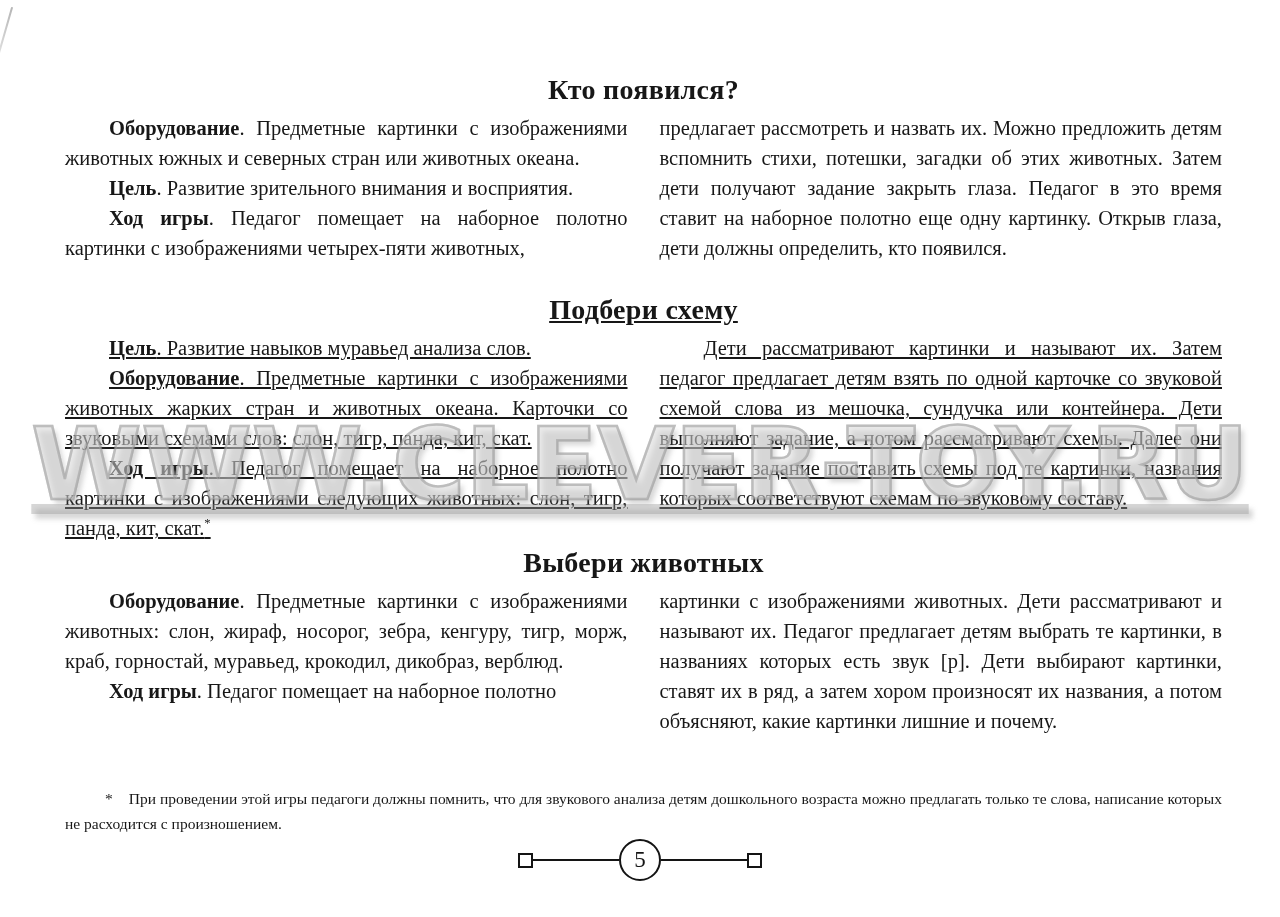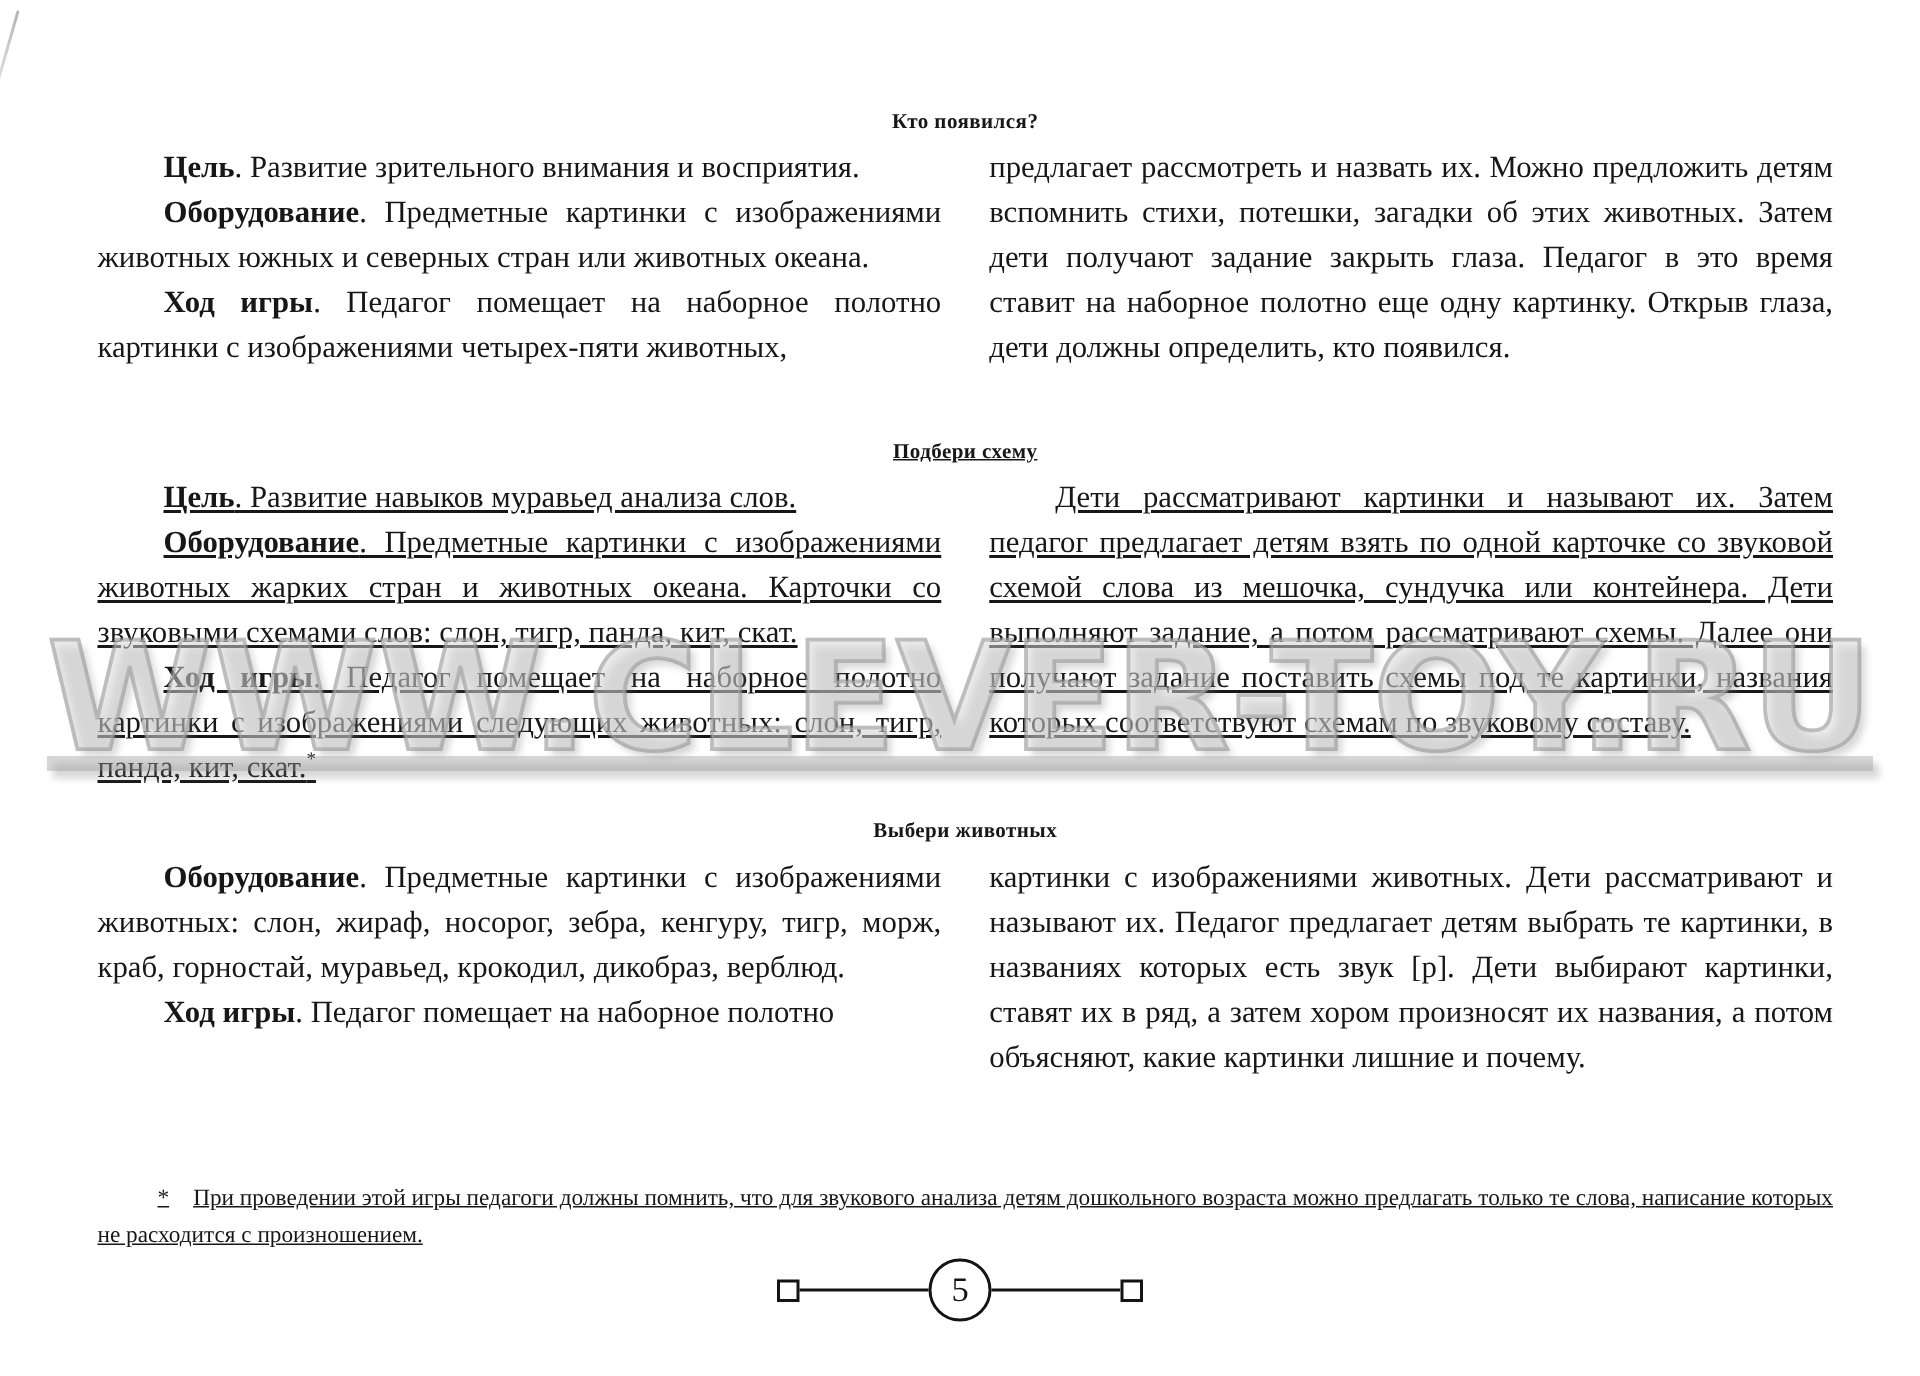--- a/index.html
+++ b/index.html
@@ -38,38 +38,37 @@
     text-decoration:underline;
   }
 
   .section { position:absolute; left:65px; right:58px; }
   .section-1 { top:74px; }
   .section-2 { top:294px;text-decoration:underline; }
   .section-3 { top:547px; }
 
   .section-title {
     margin:0 0 7px 0;
-    font-size:14px;
+    font-size:28px;
     font-weight:bold;
     text-align:center;
     letter-spacing:0.3px;
   }
 
   .cols { display:flex; gap:32px; }
   .col { flex:1 1 0; font-size:20.5px; line-height:30px; text-align:justify; }
   .col p { margin:0; }
   p.indent { text-indent:44px; }
   b.lead { font-weight:bold; }
   sup.fnref { font-size:0.62em; vertical-align:super; line-height:0; }
 
   .footnote {
     position:absolute; left:65px; right:58px; top:786px;
     font-size:15.5px; line-height:25px;
     text-align:justify;
-    text-decoration:underline;
   }
   .footnote p { margin:0; text-indent:40px; }
   .fn-marker { margin-right:16px; }
 
   .page-number-decoration {
     position:absolute; top:839px; left:0; width:100%;
     display:flex; align-items:center; justify-content:center;
   }
   .dec-square { width:11px; height:11px; border:2px solid #141414; background:#fff; }
   .dec-line { width:86px; height:2.5px; background:#141414; }
@@ -86,22 +85,22 @@
 <div class="page">
 
   <div class="corner-artifact"></div>
 
   <div class="watermark">WWW.CLEVER-TOY.RU</div>
 
   <section class="section section-1">
     <h2 class="section-title">Кто появился?</h2>
     <div class="cols">
       <div class="col">
+        <p class="indent"><b class="lead">Оборудование</b><span>. Предметные картинки с изображениями животных южных и северных стран или животных океана.</span></p>
         <p class="indent"><b class="lead">Цель</b><span>. Развитие зрительного внимания и восприятия.</span></p>
-        <p class="indent"><b class="lead">Оборудование</b><span>. Предметные картинки с изображениями животных южных и северных стран или животных океана.</span></p>
         <p class="indent"><b class="lead">Ход игры</b><span>. Педагог помещает на наборное полотно картинки с изображениями четырех-пяти животных,</span></p>
       </div>
       <div class="col">
         <p>предлагает рассмотреть и назвать их. Можно предложить детям вспомнить стихи, потешки, загадки об этих животных. Затем дети получают задание закрыть глаза. Педагог в это время ставит на наборное полотно еще одну картинку. Открыв глаза, дети должны определить, кто появился.</p>
       </div>
     </div>
   </section>
 
   <section class="section section-2">
     <h2 class="section-title">Подбери схему</h2>

